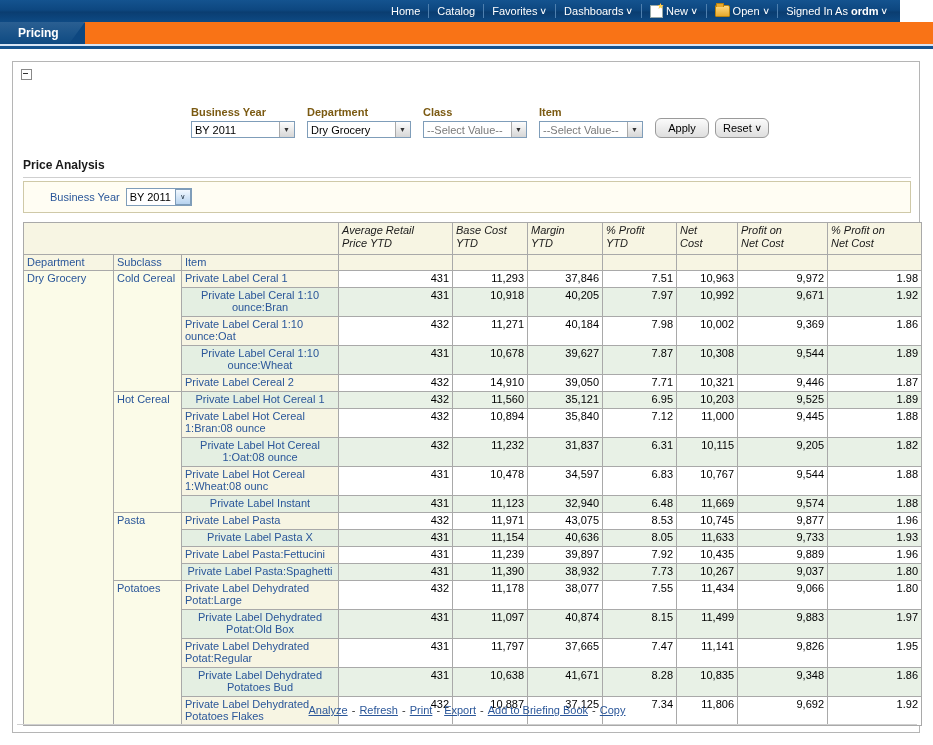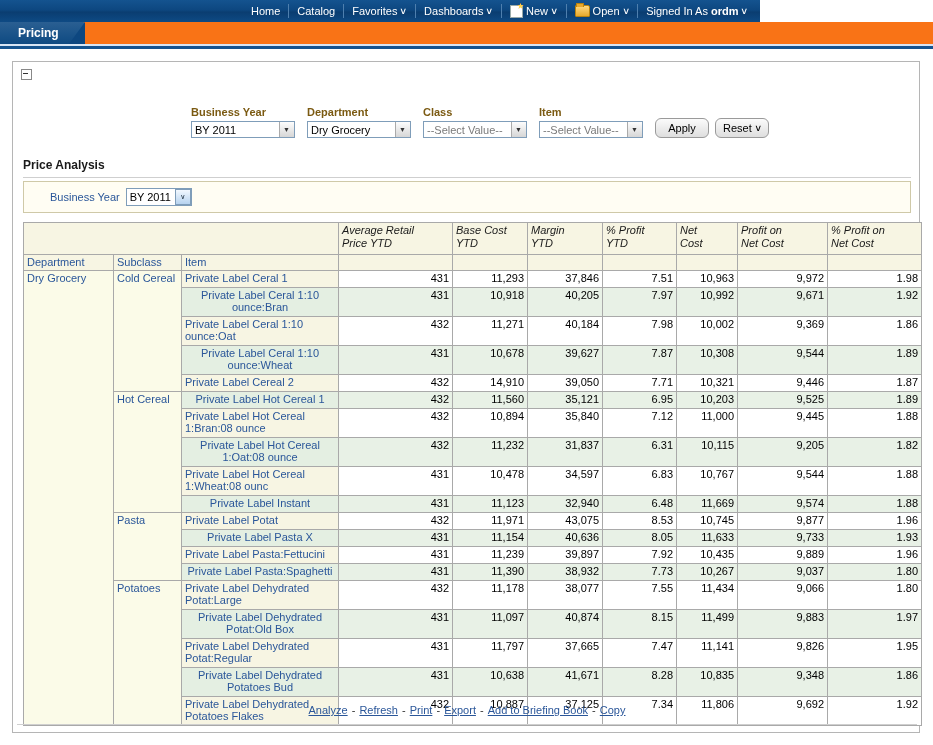--- a/index.html
+++ b/index.html
@@ -7,21 +7,21 @@
   body{
     width:933px;height:745px;overflow:hidden;
     font-family:"Liberation Sans",sans-serif;
     font-size:11px;
     background:#ffffff;
     color:#000;
   }
   
   #app{width:933px;height:745px;position:relative;background:#fff;}
   .topbar{
-    height:22px;width:760px;
+    height:22px;width:900px;
     background:linear-gradient(to bottom,#14538f 0%,#0d4780 45%,#0a3d71 55%,#0e4a84 100%);
     position:relative;
   }
   .topnav{position:absolute;right:4px;top:0;height:22px;display:flex;align-items:center;}
   .topnav .nv{
     color:#ffffff;font-size:11px;padding:0 8px;height:14px;line-height:14px;
     border-left:1px solid #4e7fae;display:flex;align-items:center;gap:3px;white-space:nowrap;
   }
   .topnav .nv:first-child{border-left:none;}
   .topnav .nv.nb{border-left:1px solid #4e7fae;}
@@ -456,21 +456,21 @@
                 <td class="num b">431</td>
                 <td class="num b">11,123</td>
                 <td class="num b">32,940</td>
                 <td class="num b">6.48</td>
                 <td class="num b">11,669</td>
                 <td class="num b">9,574</td>
                 <td class="num b">1.88</td>
               </tr>
               <tr class="r1">
                 <td class="dimcell" rowspan="4">Pasta</td>
-                <td class="itemcell a">Private Label Potat</td>
+                <td class="itemcell a">Private Label Pasta</td>
                 <td class="num a">432</td>
                 <td class="num a">11,971</td>
                 <td class="num a">43,075</td>
                 <td class="num a">8.53</td>
                 <td class="num a">10,745</td>
                 <td class="num a">9,877</td>
                 <td class="num a">1.96</td>
               </tr>
               <tr class="r1">
                 <td class="itemcell b">Private Label Pasta X</td>

